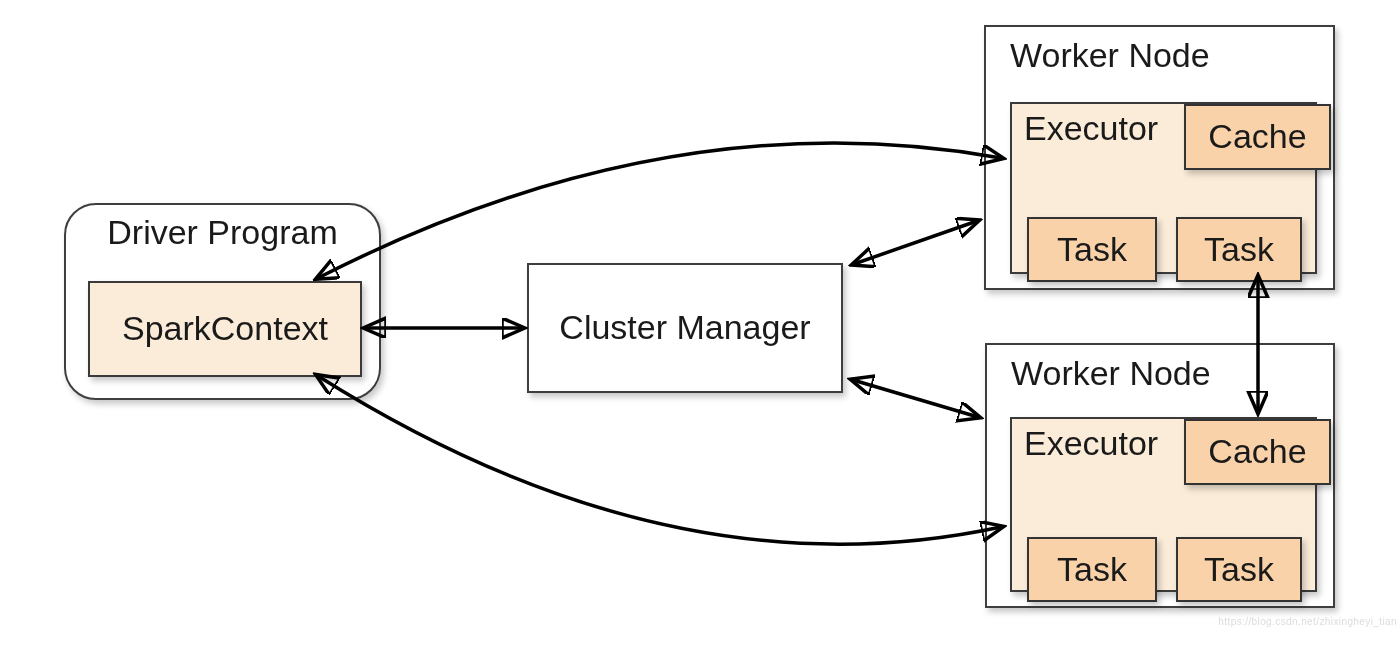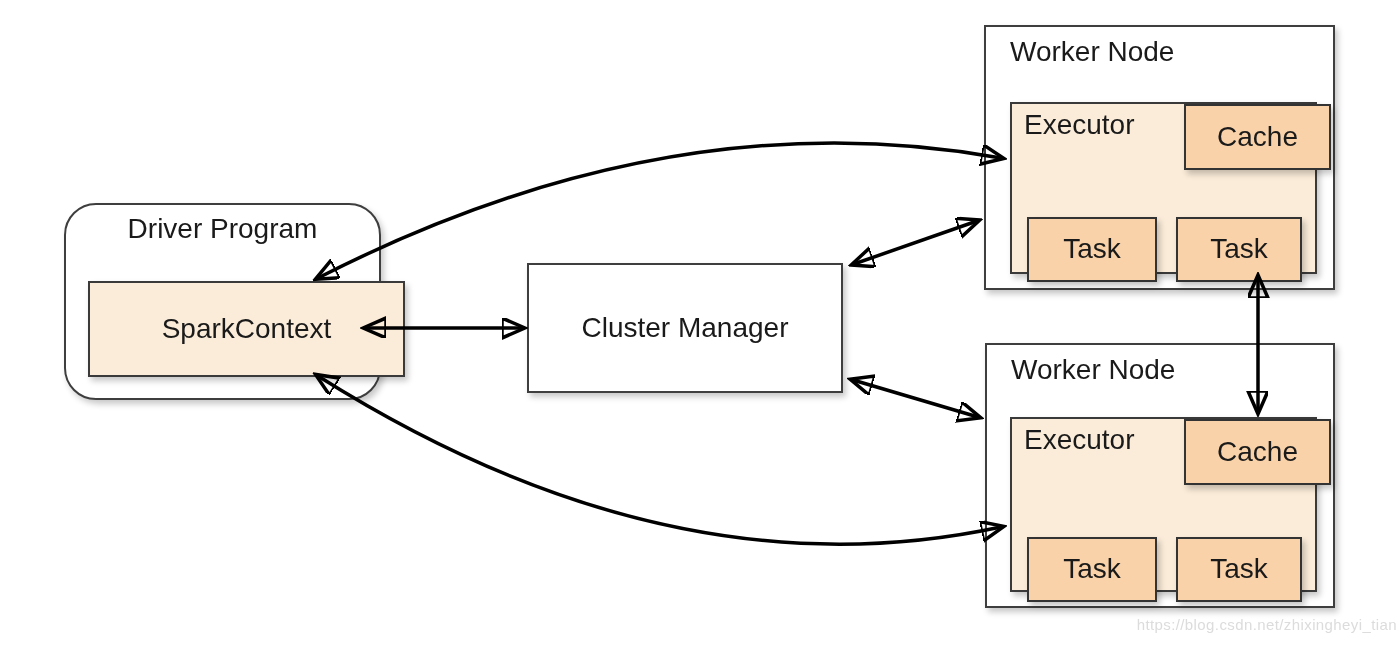--- a/index.html
+++ b/index.html
@@ -8,26 +8,26 @@
     font-family:"Liberation Sans",sans-serif;color:#1a1a1a;overflow:hidden;
   }
   .box{
     position:absolute;box-sizing:border-box;
     border:2px solid #3e3e3e;
     box-shadow:3px 4px 6px rgba(0,0,0,0.22);
   }
   .white{background:#ffffff;}
   .peach-light{background:#fbecd9;border-color:#3a3a3a;}
   .peach{background:#f9d2a9;border-color:#333333;display:flex;align-items:center;justify-content:center;}
-  .lbl{font-size:28px;line-height:1.15;white-space:nowrap;}
+  .lbl{font-size:34px;line-height:1.15;white-space:nowrap;}
 
   
   .driver{left:64px;top:203px;width:317px;height:197px;border-radius:32px;}
   .driver-title{position:absolute;left:0;right:0;top:8px;text-align:center;}
-  .sc{left:22px;top:76px;width:317px;height:96px;display:flex;align-items:center;justify-content:center;}
+  .sc{left:22px;top:76px;width:274px;height:96px;display:flex;align-items:center;justify-content:center;}
 
   
   .cm{left:527px;top:263px;width:316px;height:130px;display:flex;align-items:center;justify-content:center;text-align:center;}
 
   
   .wn1{left:984px;top:25px;width:351px;height:265px;}
   .wn2{left:985px;top:343px;width:350px;height:265px;}
   .wn-title{position:absolute;left:24px;top:9px;}
   .wn1 .executor{left:24px;top:75px;width:307px;height:172px;}
   .wn2 .executor{left:23px;top:72px;width:307px;height:175px;}
@@ -38,21 +38,21 @@
   .wn1 .task2{left:164px;top:85px;width:126px;}
   .wn2 .task1{left:15px;top:90px;}
   .wn2 .task2{left:164px;top:90px;width:126px;}
 
   
   .arrows{position:absolute;left:0;top:0;width:1400px;height:649px;z-index:5;pointer-events:none;}
   .arrows path{stroke:#000;stroke-width:3.5;fill:none;}
 
   
   .watermark{
-    position:absolute;right:3px;top:616px;font-size:15px;letter-spacing:0.4px;
+    position:absolute;right:3px;top:616px;font-size:10px;letter-spacing:0.4px;
     color:#dcdcdc;white-space:nowrap;
   }
 </style>
 </head>
 <body>
 
 <div class="canvas">
 
   <div class="box white driver">
     <div class="lbl driver-title">Driver Program</div>

